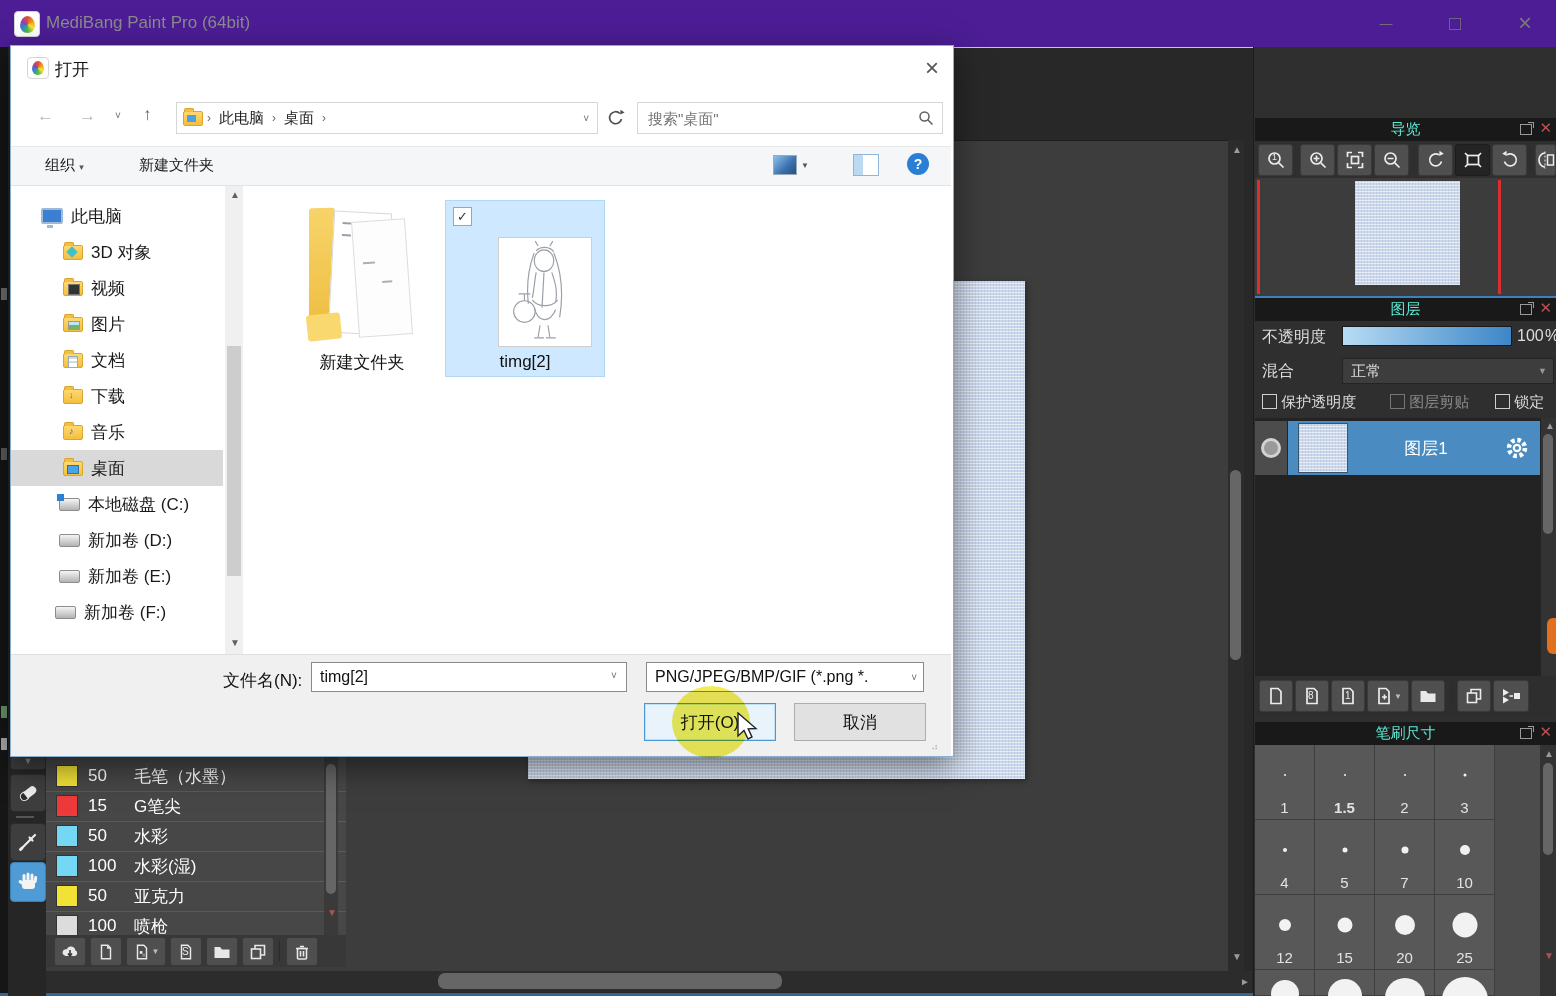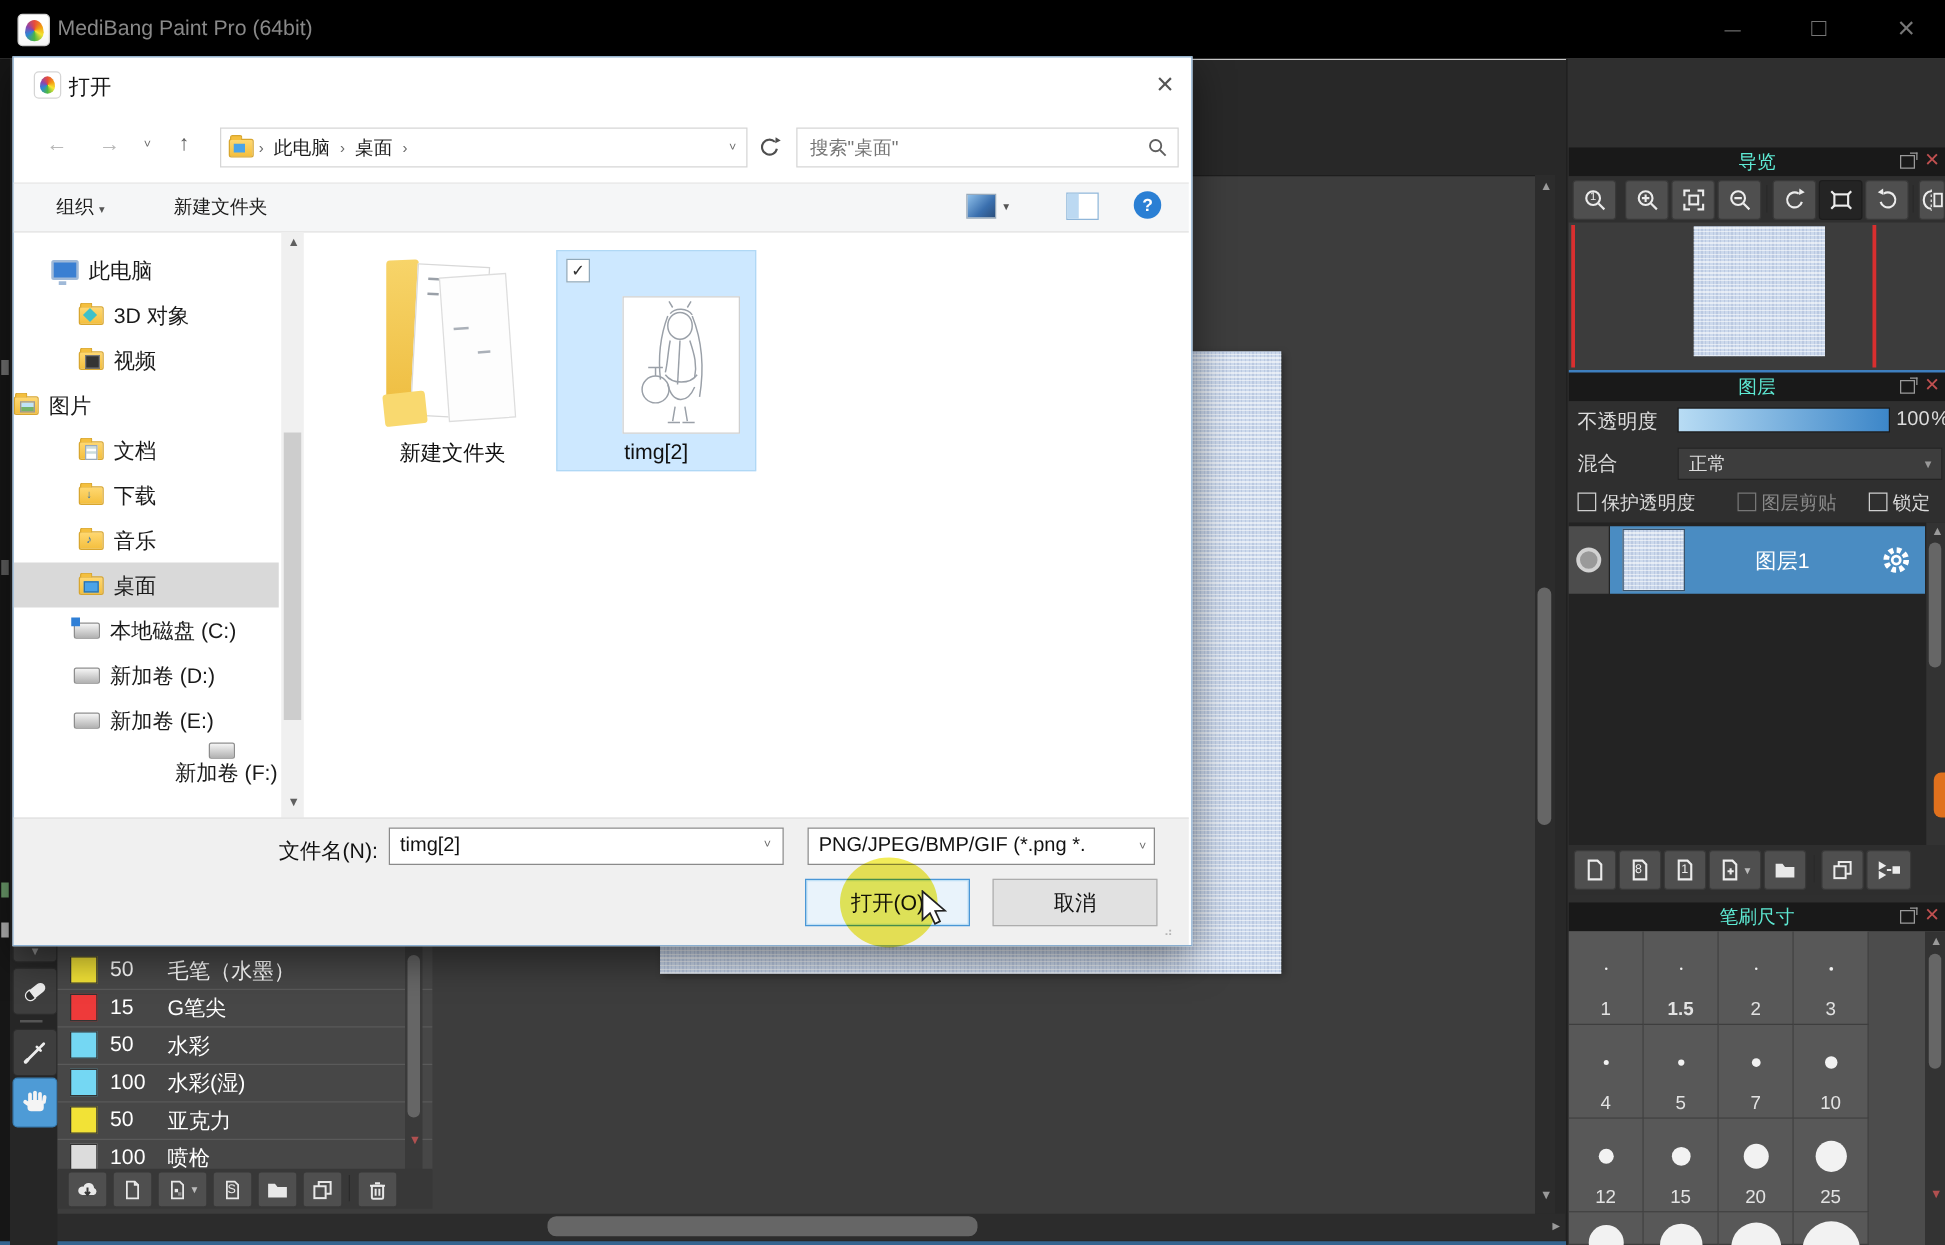--- a/index.html
+++ b/index.html
@@ -1,20 +1,20 @@
 <!DOCTYPE html>
 <html><head>
 <meta charset="utf-8">
 <style>
   html,body{margin:0;padding:0;background:#111;}
   .app{position:relative;width:1556px;height:996px;overflow:hidden;background:#282828;
        font-family:"Liberation Sans","DejaVu Sans",sans-serif;-webkit-font-smoothing:antialiased;}
   .abs{position:absolute;}
   
-  .titlebar{position:absolute;left:0;top:0;width:1556px;height:47px;background:#000000;border-bottom:1px solid #c9c9c9;}
+  .titlebar{position:absolute;left:0;top:0;width:1556px;height:47px;background:#4c1d95;border-bottom:1px solid #c9c9c9;}
   .apptitle{position:absolute;left:46px;top:13px;font-size:17px;color:#8a8a8a;}
   .mbicon{position:absolute;display:flex;align-items:center;justify-content:center;background:#fff;border:1px solid #d5d5d5;border-radius:4px;}
   .mbdrop{display:block;border-radius:50% 50% 50% 50%/58% 58% 42% 42%;
           background:conic-gradient(#e74c3c,#f39c12,#f7e733,#4cb944,#2e86d8,#8e44ad,#e74c3c);}
   .wbtn{position:absolute;top:8px;width:46px;height:30px;display:flex;align-items:center;justify-content:center;color:#777;font-size:18px;}
   .wmin::after{content:"—";font-size:13px;}
   .wmax::after{content:"□";font-size:20px;}
   .wclose::after{content:"×";font-size:24px;}
   
   .phead{position:absolute;background:#191919;color:#5eead4;font-size:15px;display:flex;align-items:center;justify-content:center;}
@@ -568,21 +568,21 @@
             <span style="position:absolute;left:4px;top:2px;width:8px;height:8px;background:#3fc1c9;transform:rotate(45deg);"></span>
           </span>
           <span class="slabel">3D 对象</span>
         </div>
       <div class="srow" style="top:86px;padding-left:52px;">
           <span class="folder16">
             <span style="position:absolute;left:4px;top:2px;width:10px;height:9px;background:#333;border:1px solid #777;"></span>
           </span>
           <span class="slabel">视频</span>
         </div>
-      <div class="srow" style="top:122px;">
+      <div class="srow" style="top:122px;padding-left:52px;">
           <span class="folder16">
             <span style="position:absolute;left:4px;top:3px;width:10px;height:7px;background:linear-gradient(#bfe3f7 50%,#74b36a 50%);border:1px solid #999;"></span>
           </span>
           <span class="slabel">图片</span>
         </div>
       <div class="srow" style="top:158px;padding-left:52px;">
           <span class="folder16">
             <span style="position:absolute;left:4px;top:2px;width:8px;height:10px;background:#fff;border:1px solid #9ab;box-shadow:inset 0 2px 0 #cdd,inset 0 4px 0 #fff,inset 0 6px 0 #cdd;"></span>
           </span>
           <span class="slabel">文档</span>
@@ -610,21 +610,21 @@
           <span class="slabel">本地磁盘 (C:)</span>
         </div>
       <div class="srow" style="top:338px;padding-left:48px;">
           <span class="drive16"></span>
           <span class="slabel">新加卷 (D:)</span>
         </div>
       <div class="srow" style="top:374px;padding-left:48px;">
           <span class="drive16"></span>
           <span class="slabel">新加卷 (E:)</span>
         </div>
-      <div class="srow" style="top:410px;padding-left:60px;flex-direction:column;">
+      <div class="srow" style="top:410px;padding-left:44px;">
           <span class="drive16"></span>
           <span class="slabel">新加卷 (F:)</span>
         </div>
     </div>
 
     <div class="abs" style="left:214px;top:140px;width:18px;height:470px;background:#f0f0f0;">
       <span class="sarrow" style="left:5px;top:4px;color:#606060;">▲</span>
       <div class="abs" style="left:2px;top:160px;width:14px;height:230px;background:#cdcdcd;"></div>
       <span class="sarrow" style="left:5px;top:452px;color:#606060;">▼</span>
     </div>

